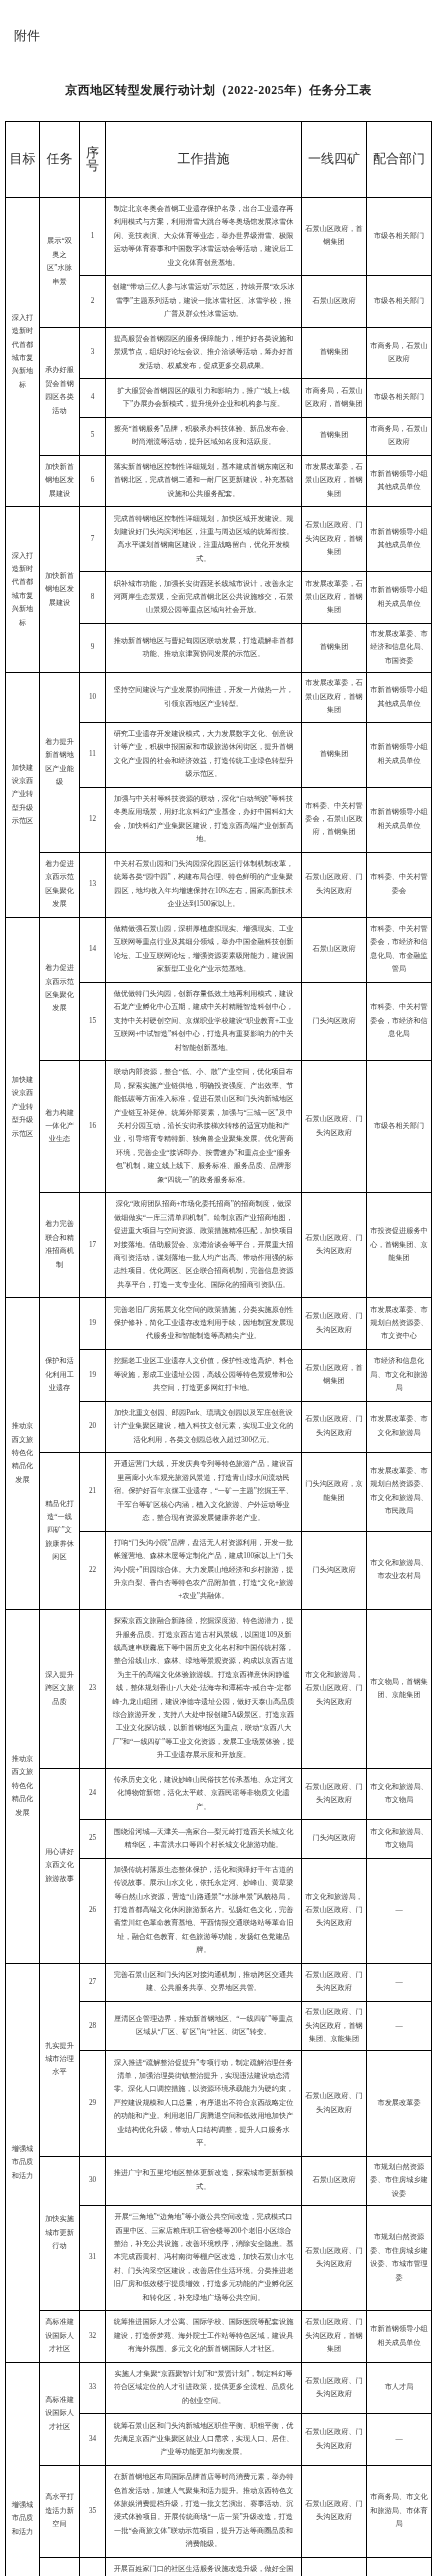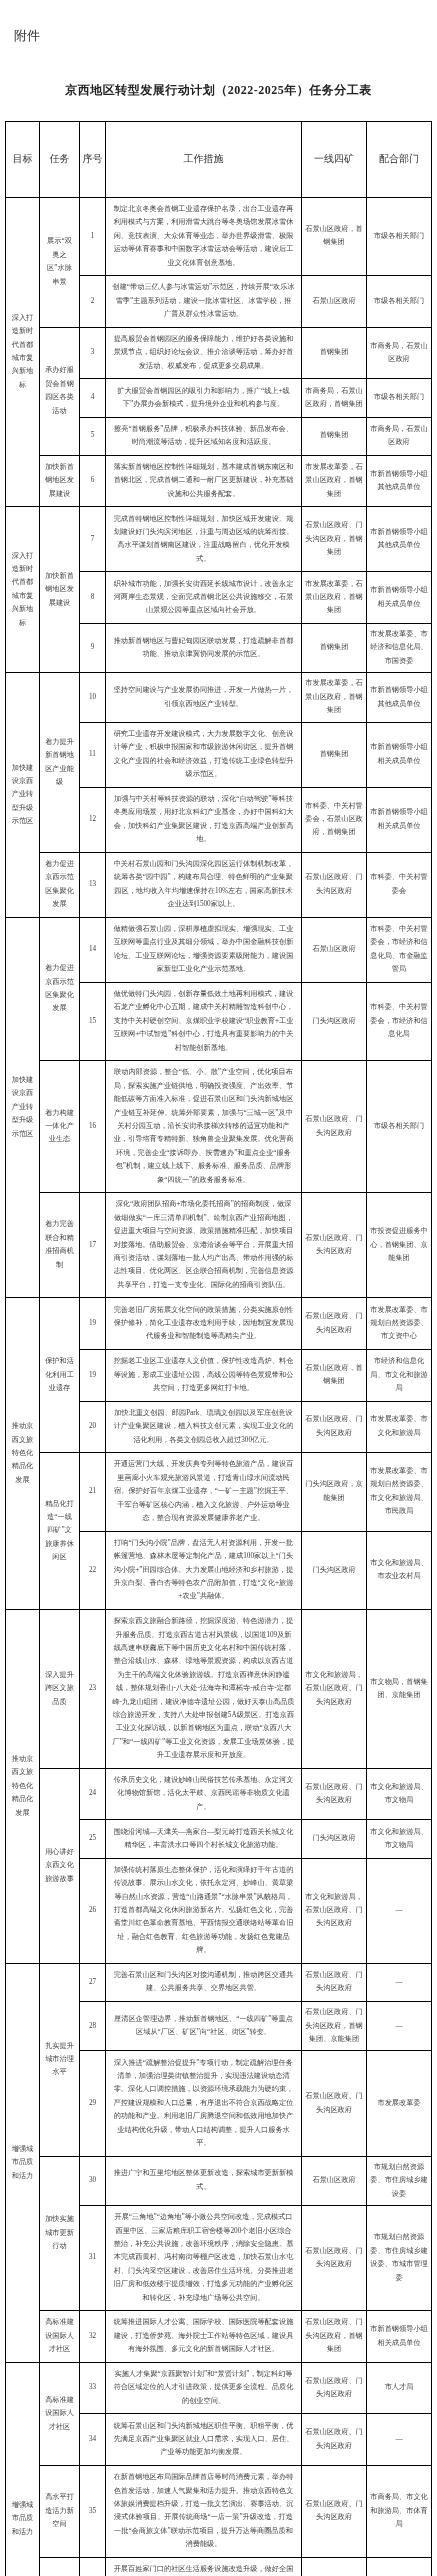--- a/index.html
+++ b/index.html
@@ -40,21 +40,21 @@
     font-size:7.2px;
     line-height:13.4px;
     text-align:center;
     vertical-align:middle;
     word-break:break-all;
     overflow-wrap:break-word;
   }
   .task-table th{
     height:67px;
     font-weight:normal;
-    font-size:10px;
+    font-size:13px;
     color:#333;
   }
   .task-table td.goal-cell,
   .task-table td.task-cell{
     padding:4.1px 4.1px;
   }
   .task-table td.measure-cell{
     padding:5.2px 6.2px;
   }
 </style>

